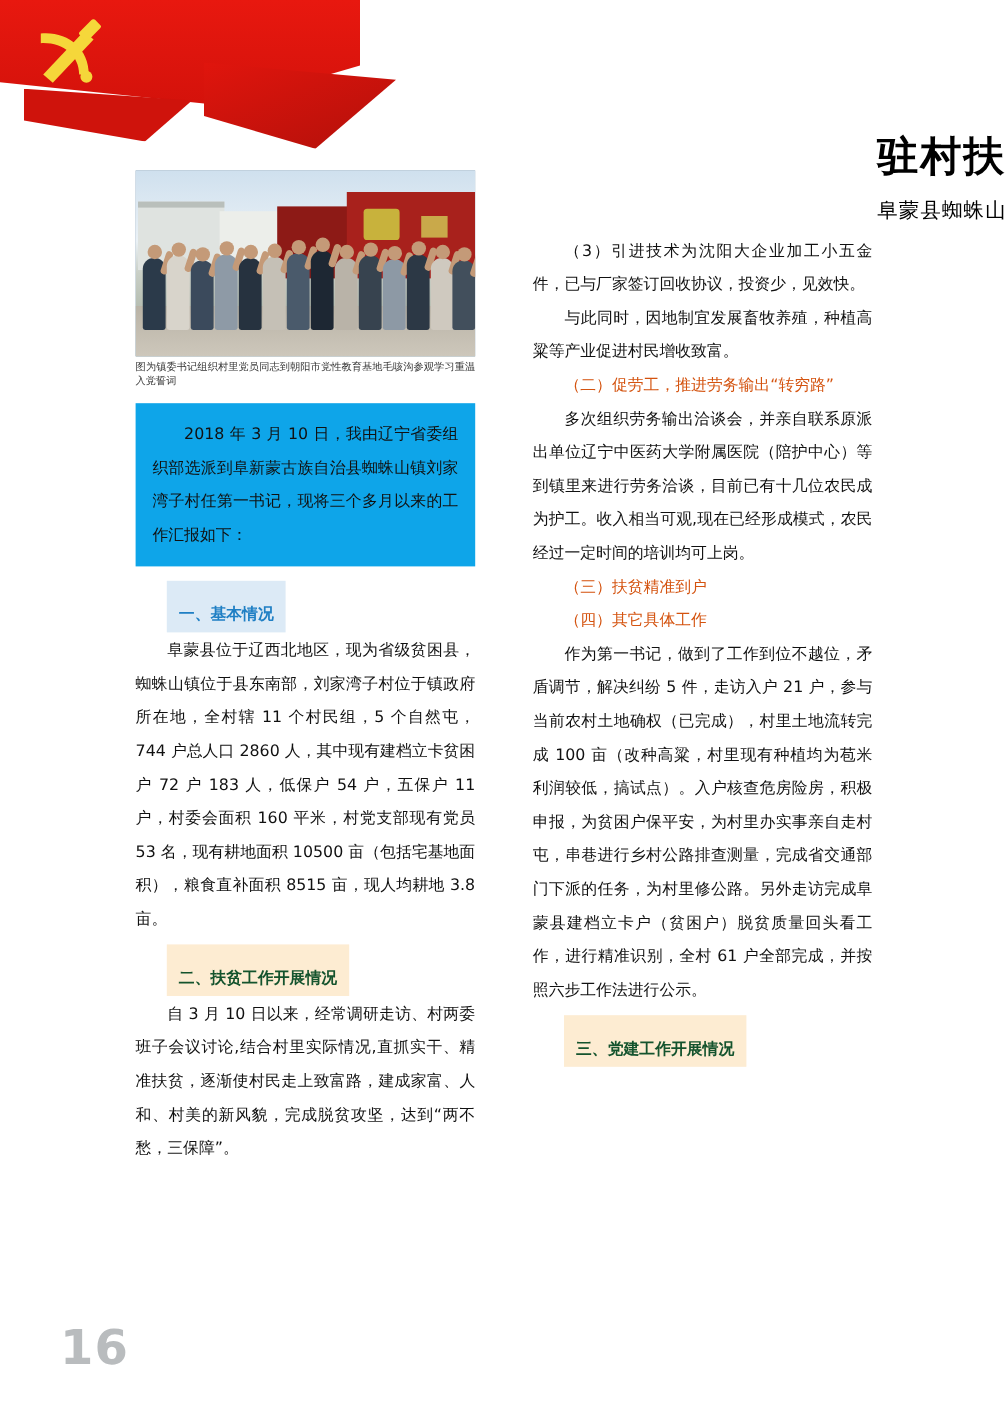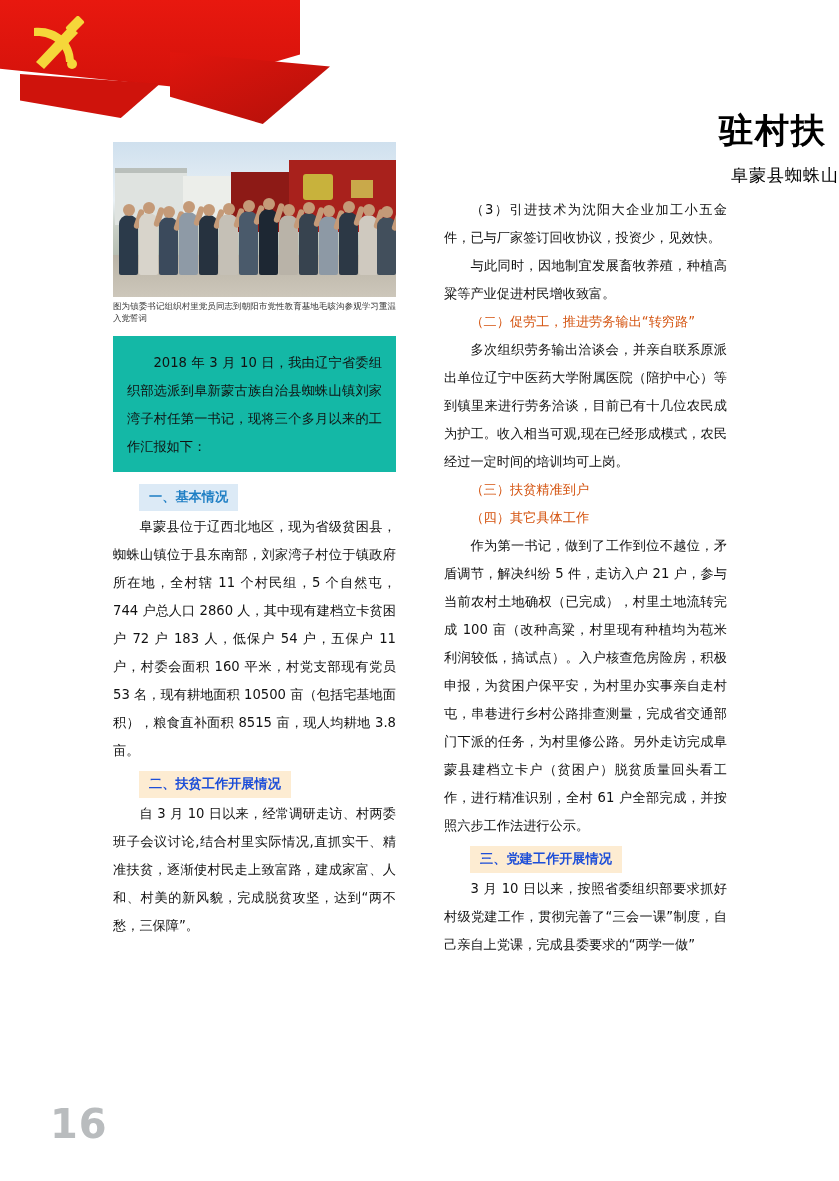--- a/index.html
+++ b/index.html
@@ -69,21 +69,21 @@
     overflow: hidden;
   }
   #doc-title {
     font-family: "DejaVu Sans", sans-serif;
     font-size: 34px;
     font-weight: bold;
     color: #000;
     letter-spacing: 2px;
     white-space: nowrap;
     margin: 0;
-    padding-right: 12px;
+    padding-right: 0;
   }
   #doc-subtitle {
     font-family: Liberation Serif, serif;
     font-size: 17px;
     color: #000;
     letter-spacing: 1px;
     white-space: nowrap;
     margin: 10px 0 0 0;
   }
 
@@ -164,42 +164,42 @@
     font-family: "DejaVu Sans", sans-serif;
     font-size: 8.5px;
     line-height: 12px;
     color: #333;
     text-align: justify;
     margin-top: 3px;
   }
 
   
   .intro-box {
-    background: #14b8a6;
+    background: #0ea5e9;
     padding: 13px 14px 11px 14px;
     margin: 12px 0 6px 0;
     font-size: 13.2px;
     line-height: 28px;
   }
   .intro-box p { margin: 0; text-indent: 2em; }
 
   
   .sec-head {
     display: inline-block;
     background: #dceaf6;
     color: #1f7fc4;
     font-weight: bold;
     font-size: 13.2px;
-    padding: 1px 10px 2px 10px;
+    padding: 17px 10px 2px 10px;
     margin: 6px 0 2px 26px;
     line-height: 24px;
   }
   .sec-head.orange {
     background: #fdecd2;
-    color: #1d4ed8;
+    color: #14532d;
   }
 
   .para {
     margin: 0;
     text-indent: 2em;
   }
   .para.sub {
     color: #d4530f;
   }
 
@@ -332,17 +332,16 @@
 
   <p class="para">（3）引进技术为沈阳大企业加工小五金件，已与厂家签订回收协议，投资少，见效快。</p>
   <p class="para">与此同时，因地制宜发展畜牧养殖，种植高粱等产业促进村民增收致富。</p>
   <p class="para sub">（二）促劳工，推进劳务输出“转穷路”</p>
   <p class="para">多次组织劳务输出洽谈会，并亲自联系原派出单位辽宁中医药大学附属医院（陪护中心）等到镇里来进行劳务洽谈，目前已有十几位农民成为护工。收入相当可观,现在已经形成模式，农民经过一定时间的培训均可上岗。</p>
   <p class="para sub">（三）扶贫精准到户</p>
   <p class="para sub">（四）其它具体工作</p>
   <p class="para">作为第一书记，做到了工作到位不越位，矛盾调节，解决纠纷 5 件，走访入户 21 户，参与当前农村土地确权（已完成），村里土地流转完成 100 亩（改种高粱，村里现有种植均为苞米利润较低，搞试点）。入户核查危房险房，积极申报，为贫困户保平安，为村里办实事亲自走村屯，串巷进行乡村公路排查测量，完成省交通部门下派的任务，为村里修公路。另外走访完成阜蒙县建档立卡户（贫困户）脱贫质量回头看工作，进行精准识别，全村 61 户全部完成，并按照六步工作法进行公示。</p>
 
   <div class="sec-head orange">三、党建工作开展情况</div>
-  <p class="para">3 月 10 日以来，按照省委组织部要求抓好村级党建工作，贯彻完善了“三会一课”制度，自己亲自上党课，完成县委要求的“两学一做”</p>
 
 </div>
 
 <div id="page-num">16</div>
 
 </body></html>

